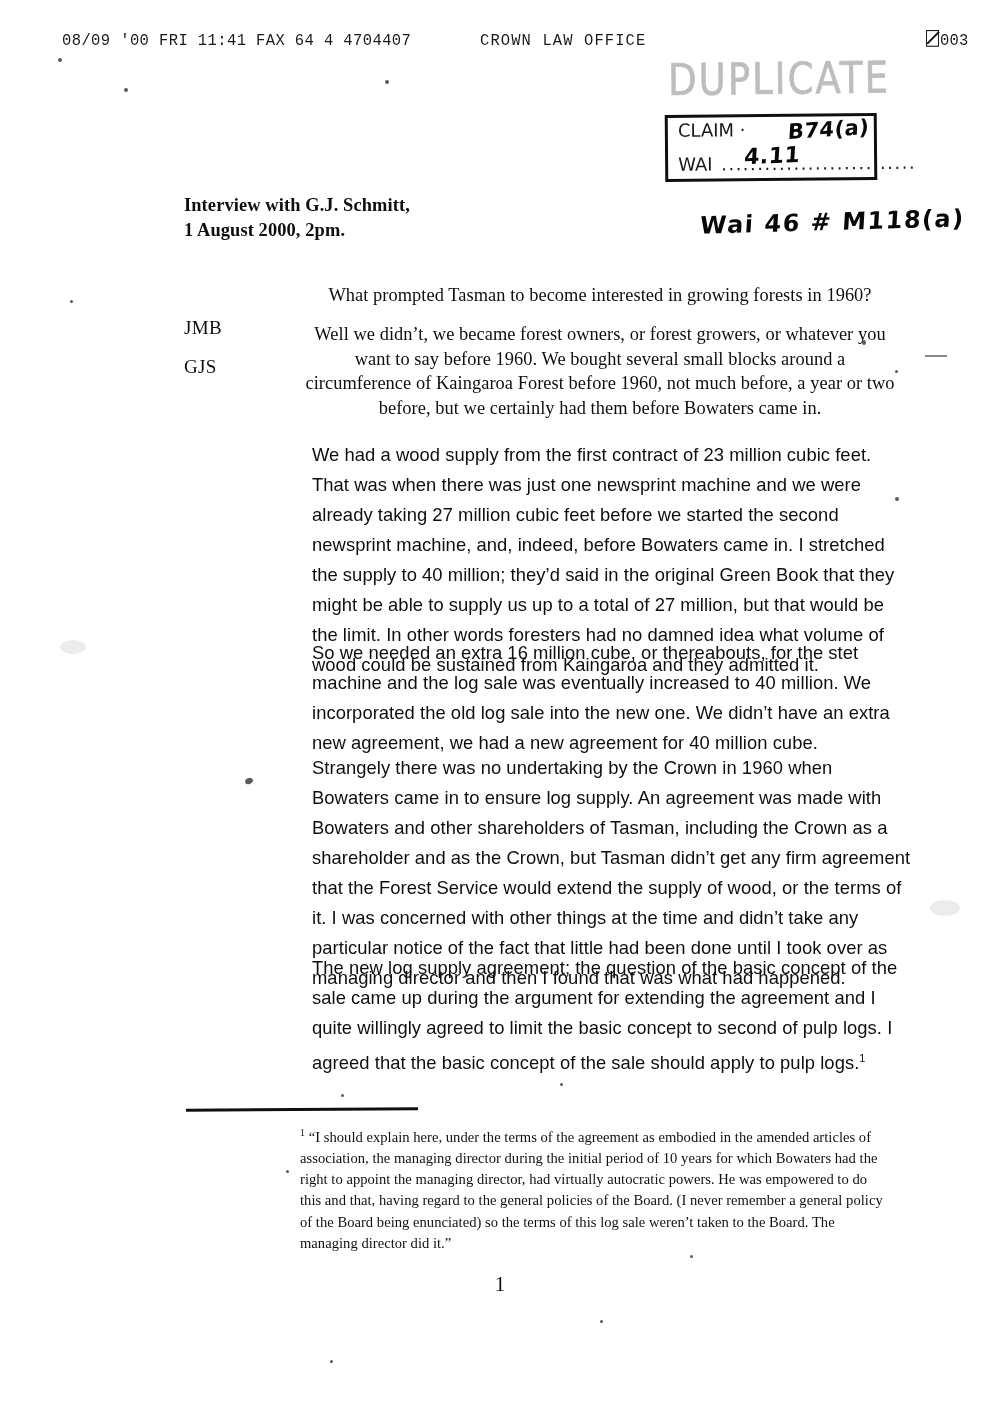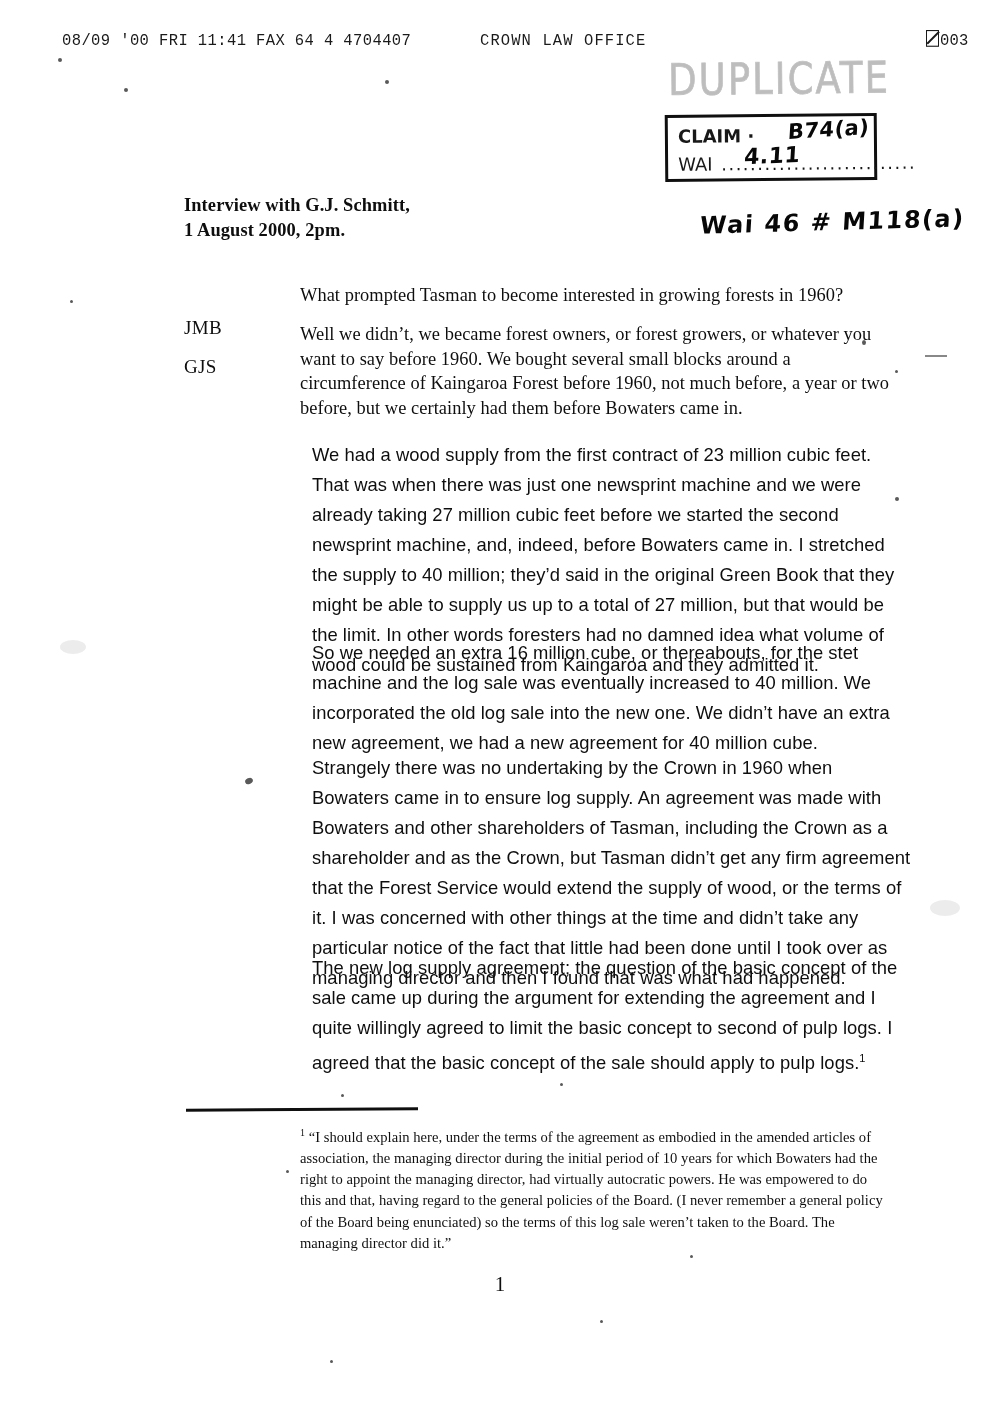--- a/index.html
+++ b/index.html
@@ -85,21 +85,21 @@
     box-sizing: border-box;
     transform: rotate(-0.5deg);
   }
   .claim-row {
     position: absolute;
     font-family: "DejaVu Sans", sans-serif;
     font-size: 18px;
     color: #1a1a1a;
     white-space: nowrap;
   }
-  .claim-label-claim { left: 10px;  top: 8px; font-weight: bold; }
+  .claim-label-claim { left: 10px;  top: 2px; }
   .claim-label-wai   { left: 10px;  top: 36px; }
   .claim-dots {
     position: absolute;
     left: 53px;
     top: 36px;
     font-family: "DejaVu Sans", sans-serif;
     font-size: 18px;
     color: #1a1a1a;
     letter-spacing: 1.5px;
     white-space: nowrap;
@@ -175,21 +175,21 @@
     margin-top: 34px;
   }
   .utterance {
     position: absolute;
     left: 116px;
     width: 600px;
     font-family: "Liberation Serif", serif;
     font-size: 18.4px;
     line-height: 24.6px;
     color: #101010;
-    text-align: left;
+    text-align: center;
     letter-spacing: 0.05px;
   }
   .para {
     position: absolute;
     left: 312px;
     width: 600px;
     font-family: Liberation Sans, sans-serif;
     font-size: 18.4px;
     line-height: 30px;
     color: #101010;

